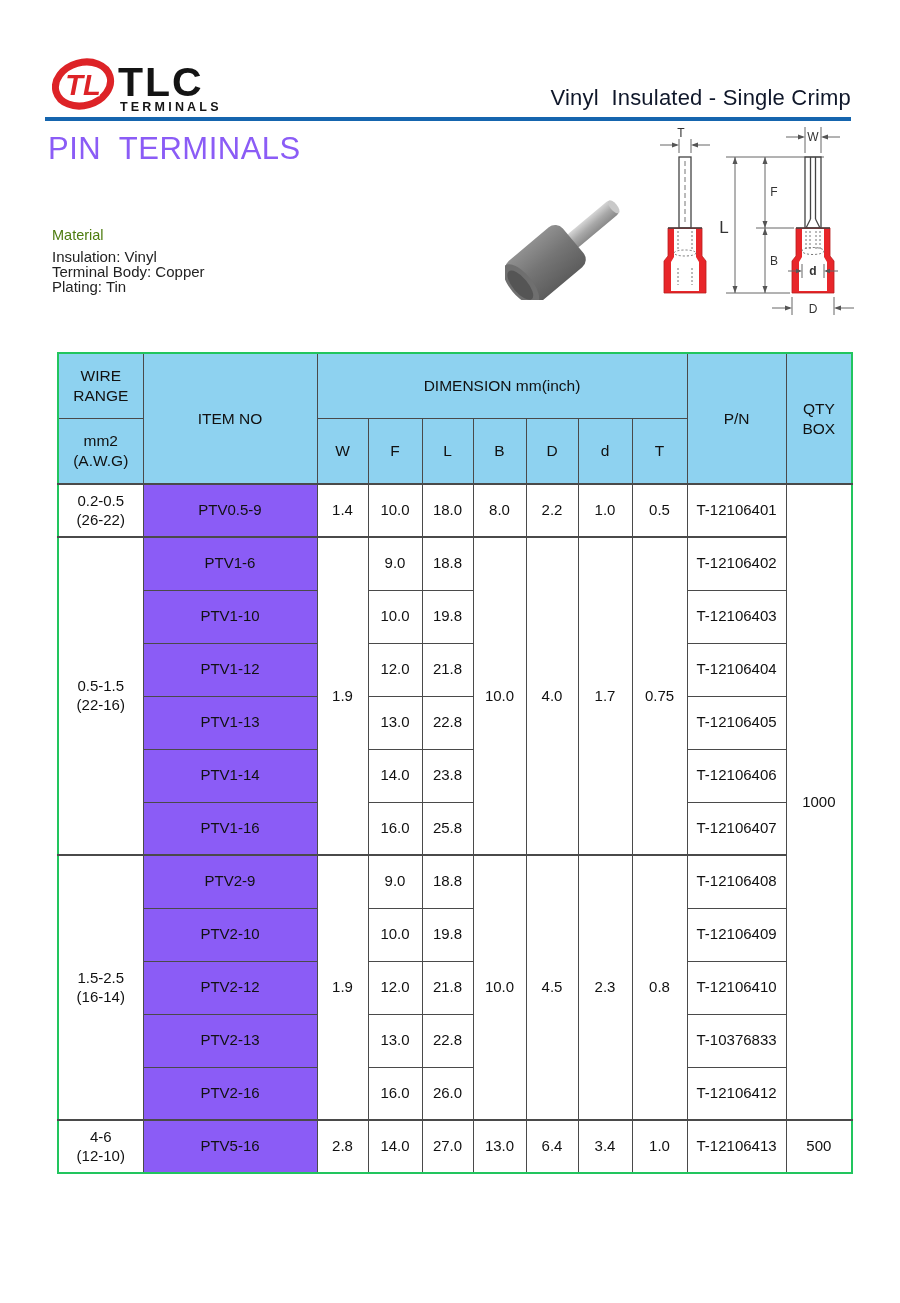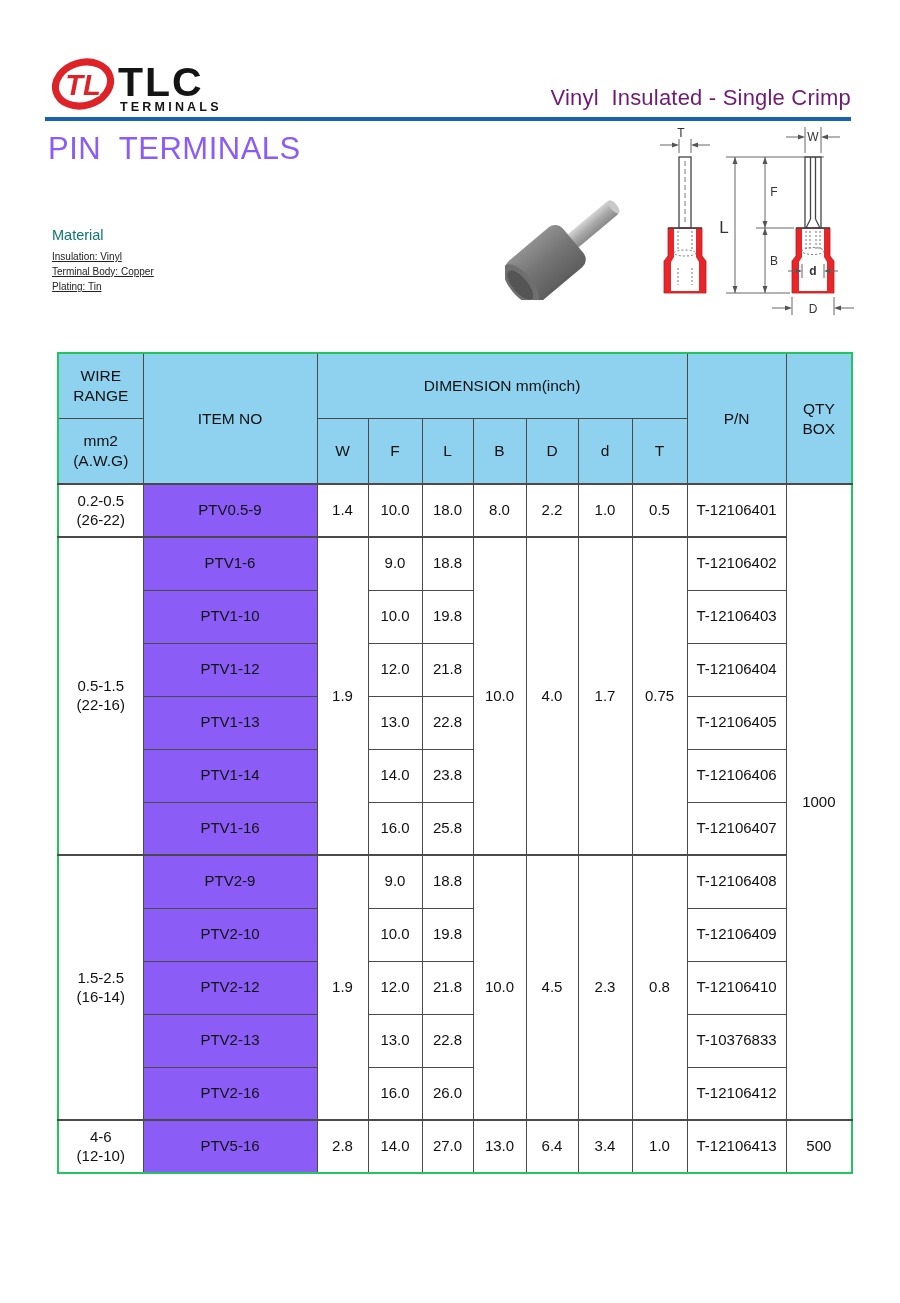--- a/index.html
+++ b/index.html
@@ -7,33 +7,33 @@
   .page {
     position:relative; width:900px; height:1203px; background:#ffffff;
     font-family:"Liberation Sans", sans-serif; overflow:hidden;
   }
   .pre { white-space:pre-line; }
   .nowrap { white-space:pre; }
 
   
   .logo-svg { position:absolute; left:52px; top:54px; }
   .subtitle {
-    position:absolute; right:49px; top:85px; font-size:22px; color:#701a75;
+    position:absolute; right:49px; top:85px; font-size:22px; color:#0f172a;
     letter-spacing:0.2px;
   }
   .blue-rule { position:absolute; left:45px; top:117px; width:806px; height:4px; background:#1565ae; }
   .page-title {
     position:absolute; left:48px; top:131px; font-size:31px; color:#8b5cf6;
     font-weight:500; letter-spacing:0.5px;
   }
 
   
   .material { position:absolute; left:52px; top:227px; color:#222; }
-  .material h3 { font-size:14.5px; font-weight:400; color:#0f766e; margin-bottom:6px; }
-  .material div { font-size:10px; line-height:15px;text-decoration:underline; }
+  .material h3 { font-size:14.5px; font-weight:400; color:#4d7c0f; margin-bottom:6px; }
+  .material div { font-size:15px; line-height:15px; }
 
   
   .photo-svg   { position:absolute; left:505px; top:182px; }
   .diagram-svg { position:absolute; left:628px; top:123px; }
   .dim-label { font-size:12px; fill:#333; font-family:"Liberation Sans",sans-serif; }
   .dim-label-big { font-size:17px; fill:#333; font-family:"Liberation Sans",sans-serif; }
   .dline { stroke:#666; stroke-width:1; fill:none; }
   .oline { stroke:#444; stroke-width:1.3; fill:none; }
   .dot   { stroke:#777; stroke-width:1; fill:none; stroke-dasharray:2 2; }
   .arr   { fill:#555; }

